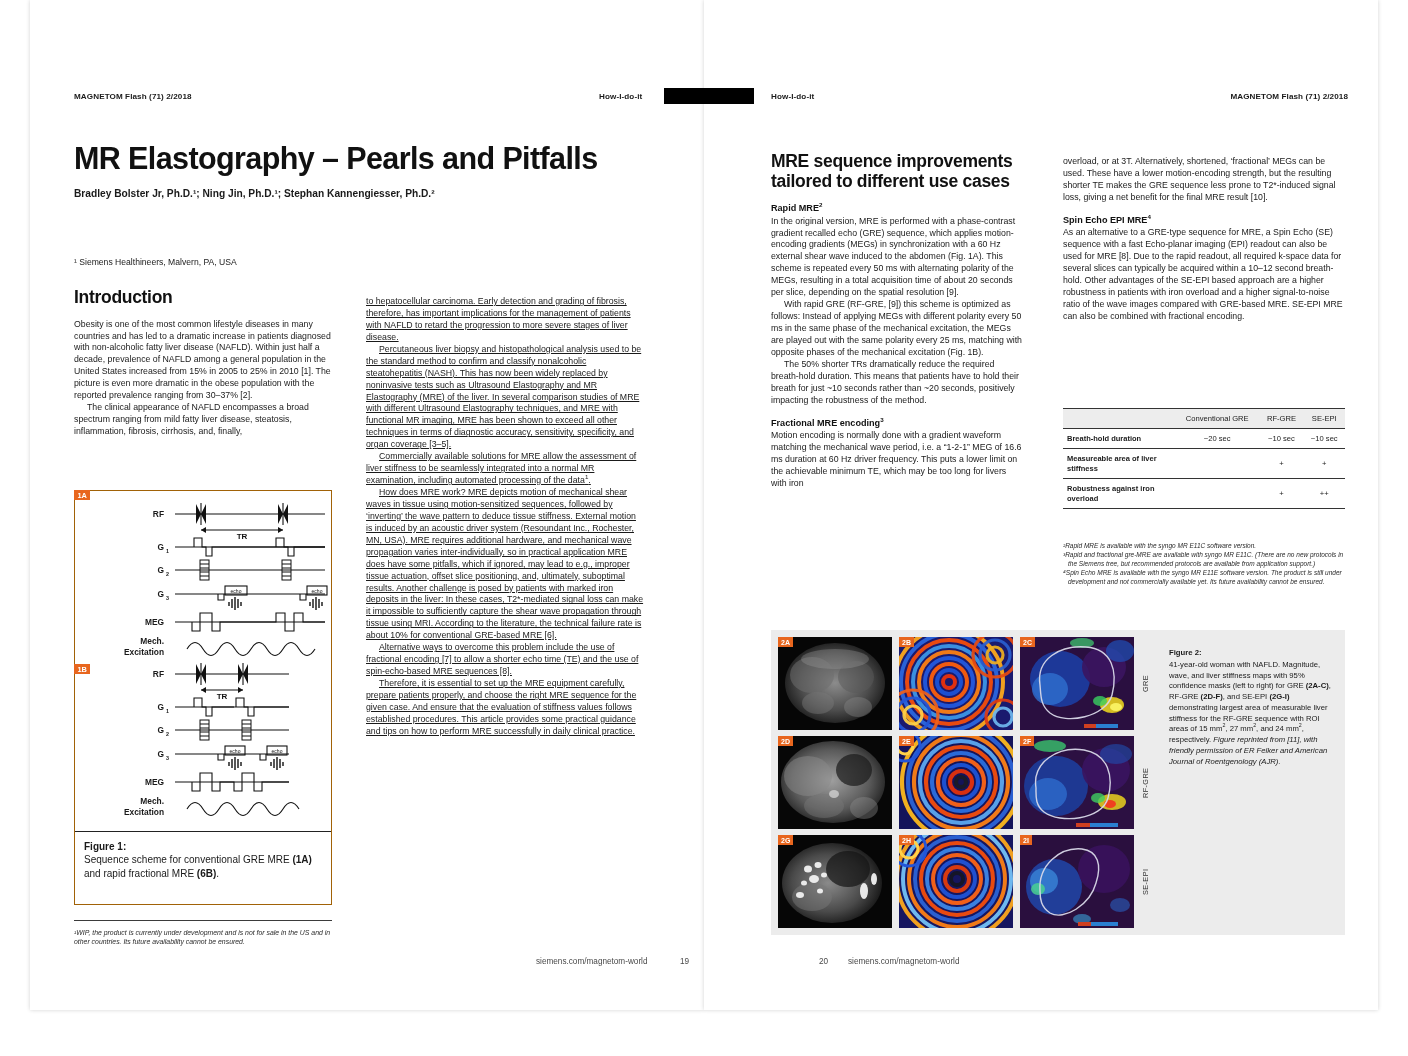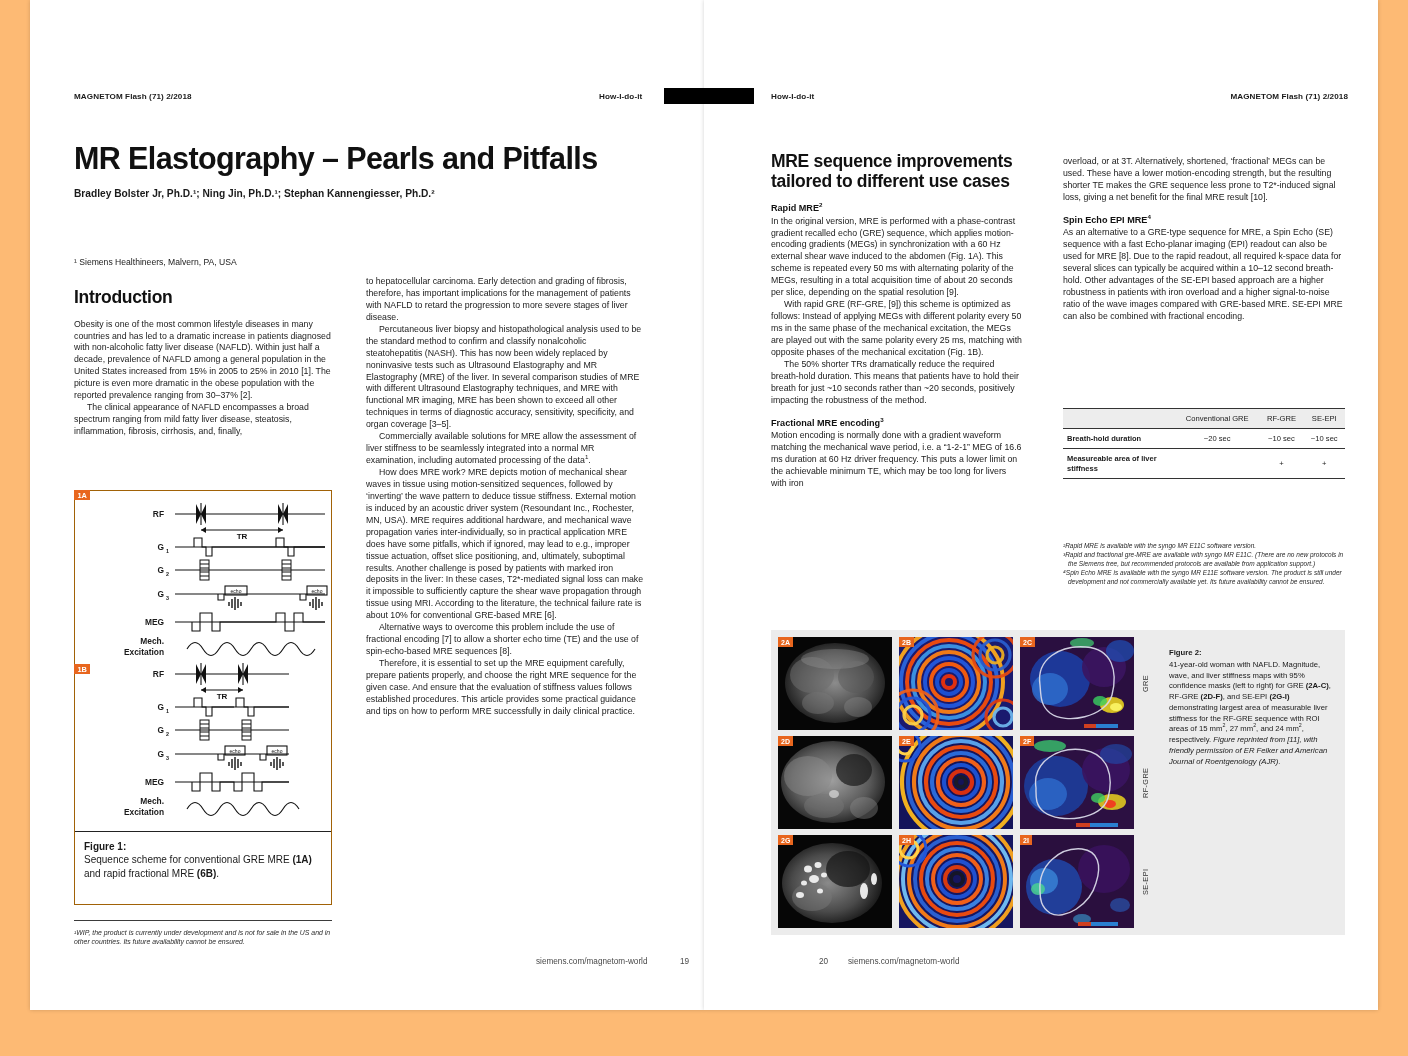--- a/index.html
+++ b/index.html
@@ -3,21 +3,21 @@
 <meta charset="utf-8">
 <style>
   * { box-sizing: border-box; }
   html, body { margin:0; padding:0; }
   body {
     width:1408px; height:1056px;
     background:#c9c9c9;
     font-family:"Liberation Sans", sans-serif;
     overflow:hidden;
   }
-  .spread { position:relative; width:1408px; height:1056px; background:#fdba74; }
+  .spread { position:relative; width:1408px; height:1056px; background:#ffffff; }
 
   .page {
     position:absolute; top:0; background:#ffffff; height:1010px;
     box-shadow:0 0 4px rgba(0,0,0,.18);
   }
   .page-left  { left:30px;  width:674px; }
   .page-right { left:704px; width:674px; }
 
   
   .runhead {
@@ -57,21 +57,21 @@
 
   .h2 {
     font-size:17.5px; font-weight:bold; color:#111; letter-spacing:-0.3px;
     line-height:1.12; margin:0 0 11px 0;
   }
   .h3 { font-size:9.1px; font-weight:bold; color:#111; margin:0 0 1px 0; }
   .gap { height:10px; }
 
   
   #col-l1 { left:74px;  top:288px; width:258px; }
-  #col-l2 { left:366px; top:276px; width:278px; }
+  #col-l2 { left:366px; top:296px; width:278px;text-decoration:underline; }
   
   #col-r1 { left:771px;  top:152px; width:252px; }
   #col-r2 { left:1063px; top:156px; width:282px; }
 
   sup { font-size:6.2px; vertical-align:super; line-height:0; }
 
   
   .fig1 {
     position:absolute; left:74px; top:490px; width:258px; height:415px;
     border:1px solid #a16207; background:#fff;
@@ -384,20 +384,26 @@
         <td class="val">~20 sec</td>
         <td class="val">~10 sec</td>
         <td class="val">~10 sec</td>
       </tr>
       <tr>
         <td class="rowlbl">Measureable area of liver stiffness</td>
         <td class="val"></td>
         <td class="val">+</td>
         <td class="val">+</td>
       </tr>
+      <tr>
+        <td class="rowlbl">Robustness against iron overload</td>
+        <td class="val"></td>
+        <td class="val">+</td>
+        <td class="val">++</td>
+      </tr>
     </tbody>
   </table>
 
   <div class="tbl-notes">
     <p class="hang">²Rapid MRE is available with the syngo MR E11C software version.</p>
     <p class="hang">³Rapid and fractional gre-MRE are available with syngo MR E11C. (There are no new protocols in the Siemens tree, but recommended protocols are available from application support.)</p>
     <p class="hang">⁴Spin Echo MRE is available with the syngo MR E11E software version. The product is still under development and not commercially available yet. Its future availability cannot be ensured.</p>
   </div>
 
   <div class="fig2">

